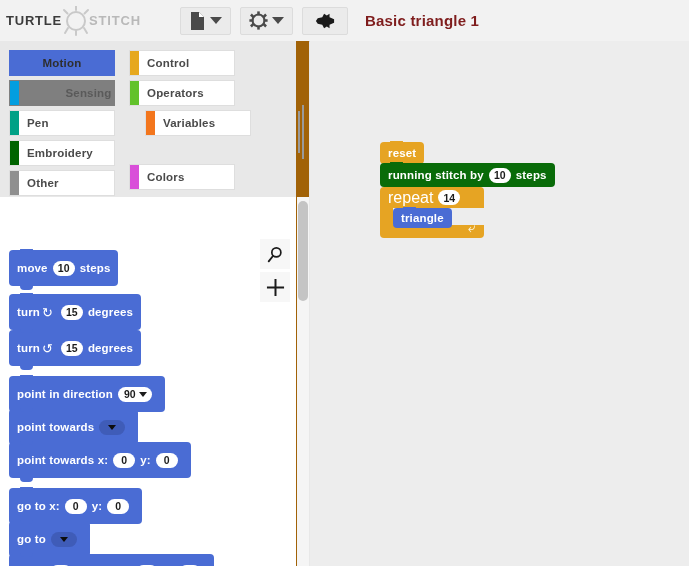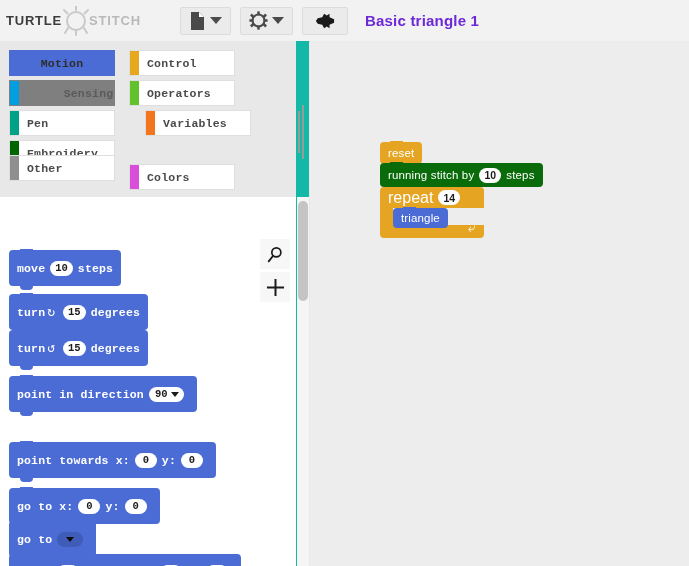--- a/index.html
+++ b/index.html
@@ -39,28 +39,27 @@
   }
   .tbtn.noarrow{padding:0 11px;}
   .caret{
     width:0;height:0;border-left:6px solid transparent;border-right:6px solid transparent;
     border-top:7px solid #4a4a4a;
   }
   .title-wrap{
     display:flex;align-items:center;height:41px;margin-left:8px;
   }
   .proj-title{
-    font-size:15px;font-weight:bold;color:#6d28d9;letter-spacing:.2px;
+    font-size:15px;font-weight:bold;color:#7f1d1d;letter-spacing:.2px;
   }
 
   
   .left{
     position:absolute;left:0;top:41px;width:309px;height:525px;
-    background:#14b8a6;
-    font-family:Liberation Mono, monospace;
+    background:#a16207;
   }
   .cat-area{
     position:absolute;left:0;top:0;width:296px;height:156px;
     background:#e8e8e8;
   }
   .cat{
     position:absolute;height:26px;width:106px;
     background:#ffffff;border:1px solid #dedede;box-sizing:border-box;
     display:flex;align-items:center;cursor:pointer;
   }
@@ -135,21 +134,21 @@
   
   .scripts{
     position:absolute;left:310px;top:41px;width:379px;height:525px;
     background:#ededed;overflow:hidden;
   }
   .sblk{
     position:absolute;display:flex;align-items:center;
     padding:0 8px;box-sizing:border-box;border-radius:4px;
     white-space:nowrap;cursor:pointer;
   }
-  .sblk .slbl{font-size:11.5px;font-weight:normal;letter-spacing:.15px;}
+  .sblk .slbl{font-size:11.5px;font-weight:bold;letter-spacing:.15px;}
   .notch-top{
     content:"";position:absolute;left:10px;top:-1px;width:13px;height:4px;
     border-radius:0 0 4px 4px;
   }
   .c-arrow{
     position:absolute;right:9px;bottom:2px;font-size:13px;color:#fff8e0;
     transform:scaleX(-1);
   }
 </style>
 </head>
@@ -245,21 +244,21 @@
 
       <div class="cat" style="left:9px;top:99px;">
         <span class="swatch" style="background:#006400"></span>
         <span class="cname">Embroidery</span>
       </div>
       <div class="cat" style="left:129px;top:99px;margin-top:24px;">
         <span class="swatch" style="background:#d94fd9"></span>
         <span class="cname">Colors</span>
       </div>
 
-      <div class="cat" style="left:9px;top:114px;">
+      <div class="cat" style="left:9px;top:129px;">
         <span class="swatch" style="background:#8f8f8f"></span>
         <span class="cname">Other</span>
       </div>
     </div>
 
     <div class="thin-line" style="left:298px;top:70px;width:2px;height:42px;"></div>
     <div class="thin-line" style="left:302px;top:64px;width:2px;height:54px;"></div>
 
     <div class="palette">
 
@@ -284,20 +283,26 @@
       </div>
 
       <div class="blk" style="left:9px;top:179px;">
         <span class="lbl">point in direction</span>
         <span class="drop">
           <span>90</span>
           <span class="dc"></span>
         </span>
       </div>
 
+      <div class="blk" style="left:9px;top:212px;">
+        <span class="lbl">point towards</span>
+        <span class="drop blue">
+          <span class="dc"></span>
+        </span>
+      </div>
 
       <div class="blk" style="left:9px;top:245px;">
         <span class="lbl">point towards x:</span>
         <span class="oval">0</span>
         <span class="lbl">y:</span>
         <span class="oval">0</span>
       </div>
 
       <div class="blk" style="left:9px;top:291px;">
         <span class="lbl">go to x:</span>

